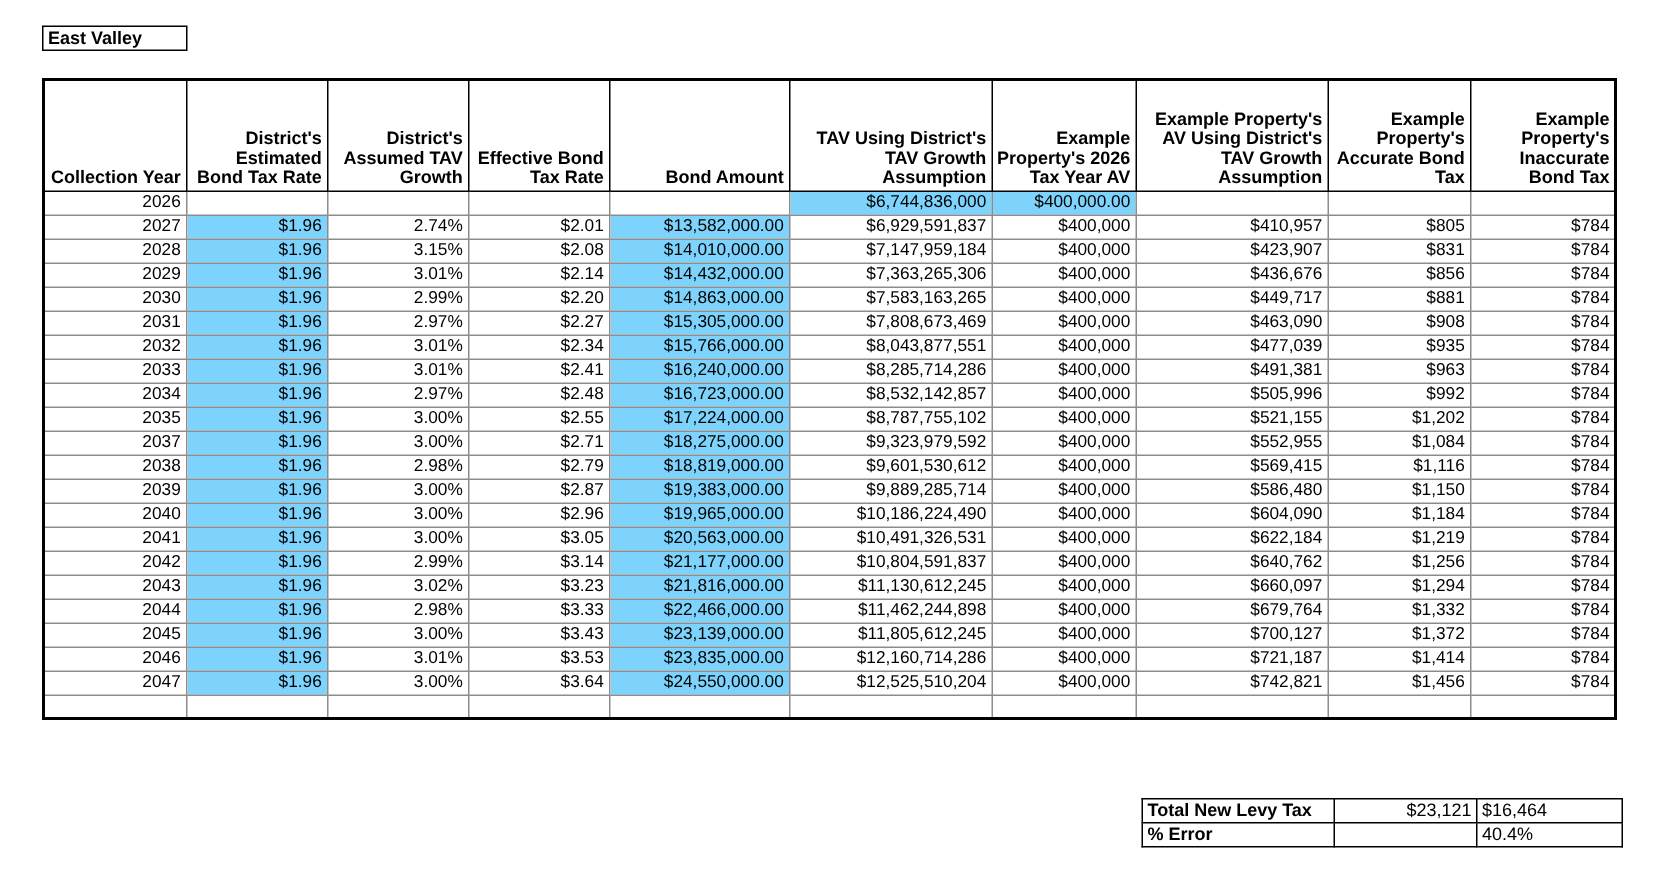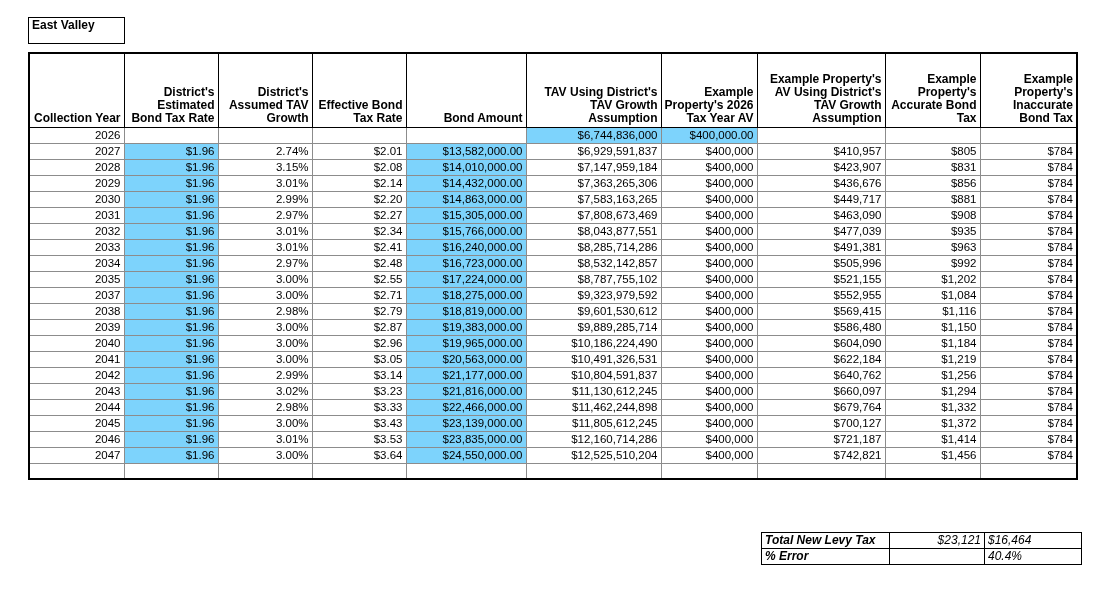--- a/index.html
+++ b/index.html
@@ -15,21 +15,21 @@
     overflow: hidden;
     position: relative;
   }
 
   
   #title-box {
     position: absolute;
     left: 28px;
     top: 17px;
     width: 97px;
-    height: 27px;
+    height: 17px;
     border: 1px solid #000000;
     box-sizing: border-box;
     font-size: 12px;
     font-weight: bold;
     line-height: 15px;
     padding-left: 3px;
     background: #ffffff;
     white-space: nowrap;
   }
 
@@ -96,21 +96,20 @@
     border: 1px solid #000000;
   }
   #summary-table td {
     border: 1px solid #000000;
     box-sizing: border-box;
     font-size: 12px;
     height: 16px;
     line-height: 15px;
     padding: 0 3px;
     white-space: nowrap;
-    font-style: italic;
   }
   #summary-table td.lbl {
     font-weight: bold;
     text-align: left;
     width: 128px;
   }
   #summary-table td.v1 { text-align: right; width: 95px; }
   #summary-table td.v2 { text-align: left; width: 97px; }
 </style>
 </head>

